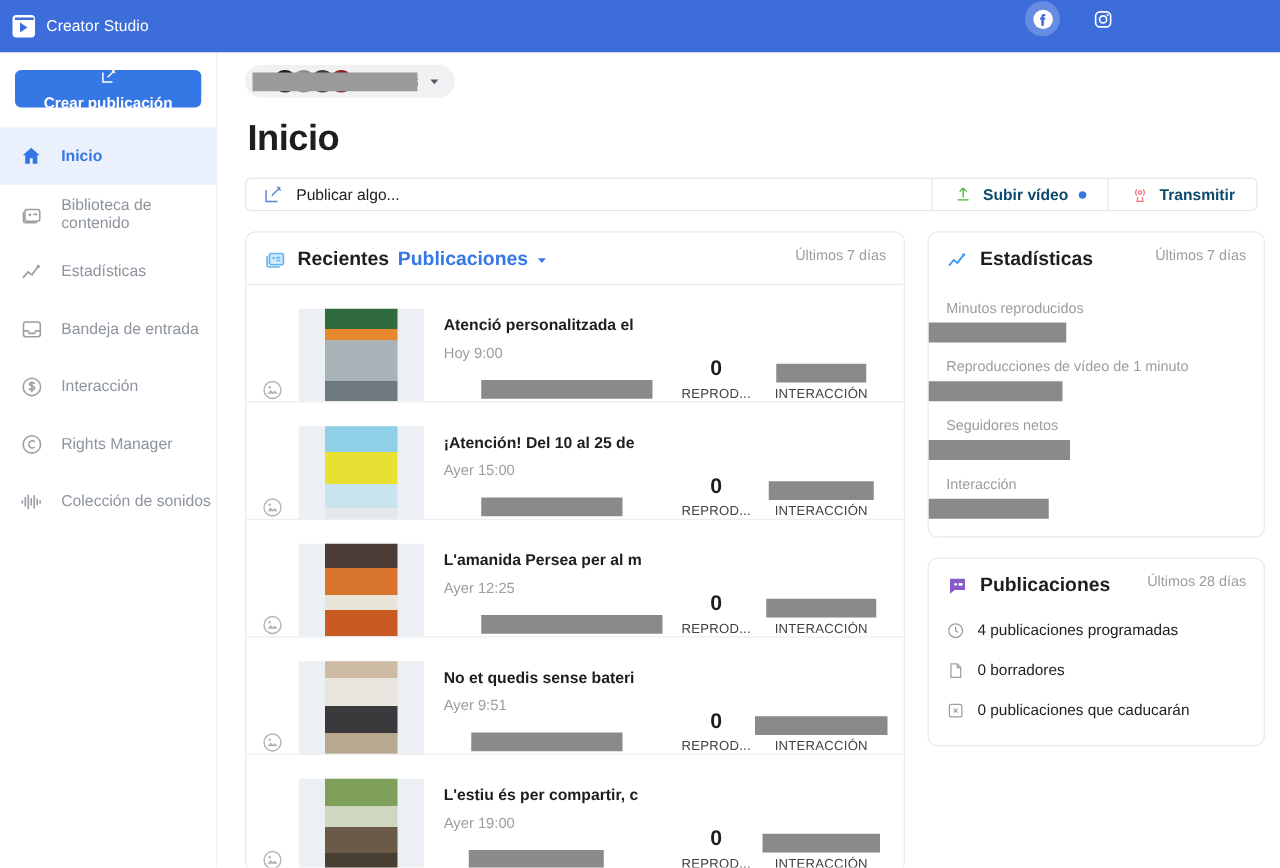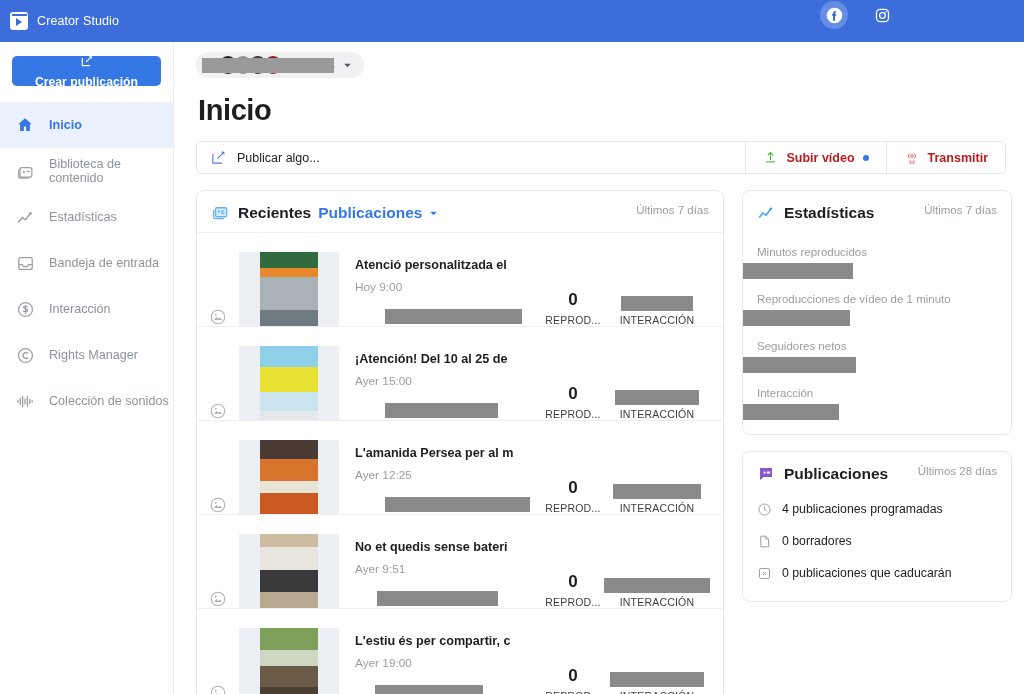--- a/index.html
+++ b/index.html
@@ -89,32 +89,32 @@
     position: absolute; left: 6px; top: 6px; width: 132px; height: 15px;
     background: #9a9a9a;
   }
   .page-h1 {
     font-size: 29px; font-weight: bold; color: #1c1e21;
     margin: 14px 0 0 2px; letter-spacing: -.4px;
   }
 
   
   .action-bar {
-    margin-top: 14px; height: 33px; border: 1px solid #e4e6eb; border-radius: 5px;
+    margin-top: 14px; height: 27px; border: 1px solid #e4e6eb; border-radius: 5px;
     display: flex; align-items: stretch; background: #fff;
   }
   .publish-cell {
     flex: 1; display: flex; align-items: center; gap: 10px; padding-left: 13px;
     cursor: pointer;
   }
   .publish-cell span { font-size: 12.5px; color: #1c1e21; }
   .act-cell {
     display: flex; align-items: center; gap: 8px; padding: 0 17px;
     border-left: 1px solid #e4e6eb; font-size: 12.5px; font-weight: bold;
-    color: #b91c1c; cursor: pointer; white-space: nowrap;
+    color: #0c4a6e; cursor: pointer; white-space: nowrap;
   }
   .blue-dot { width: 6px; height: 6px; border-radius: 50%; background: #3578e5; }
 
   
   .cols { display: flex; gap: 18px; margin-top: 16px; }
   .card {
     border: 1px solid #e8eaed; border-radius: 8px; background: #fff;
   }
   .col-left { width: 528px; flex: none; }
   .col-right { width: 270px; flex: none; }

